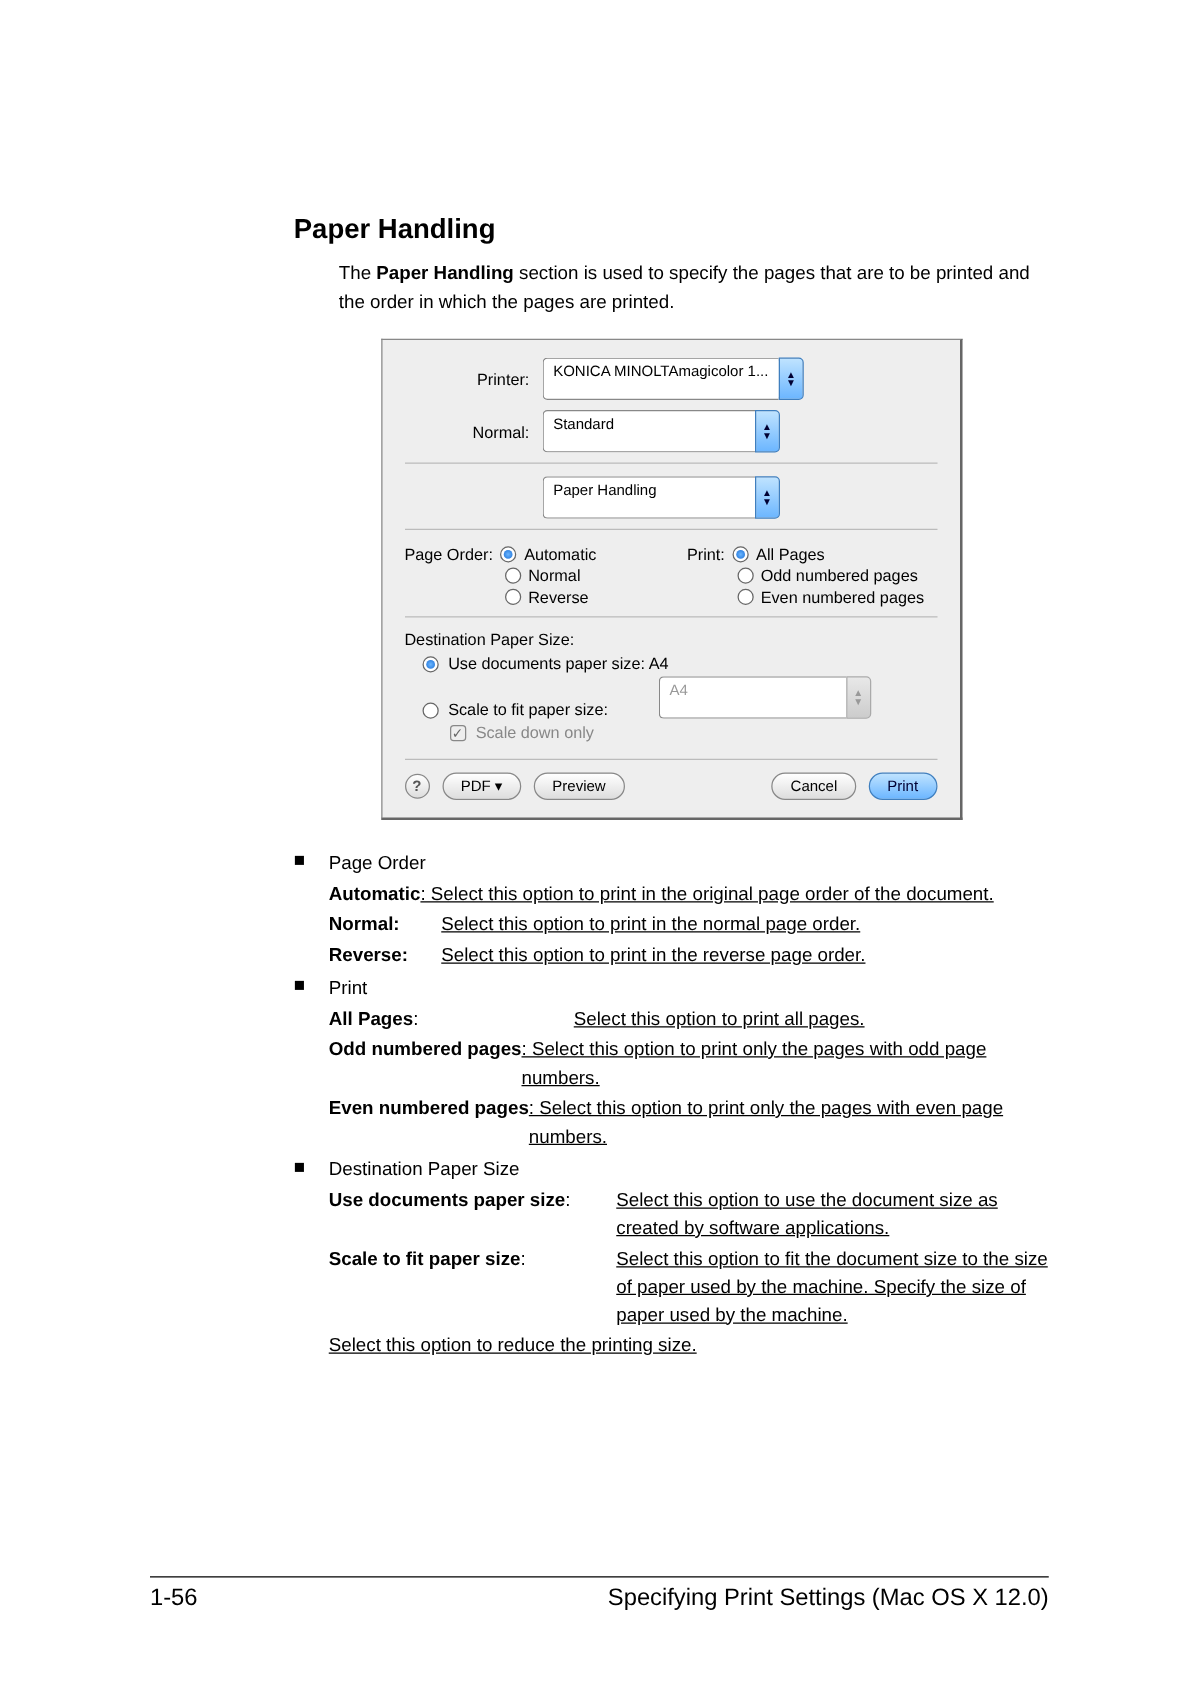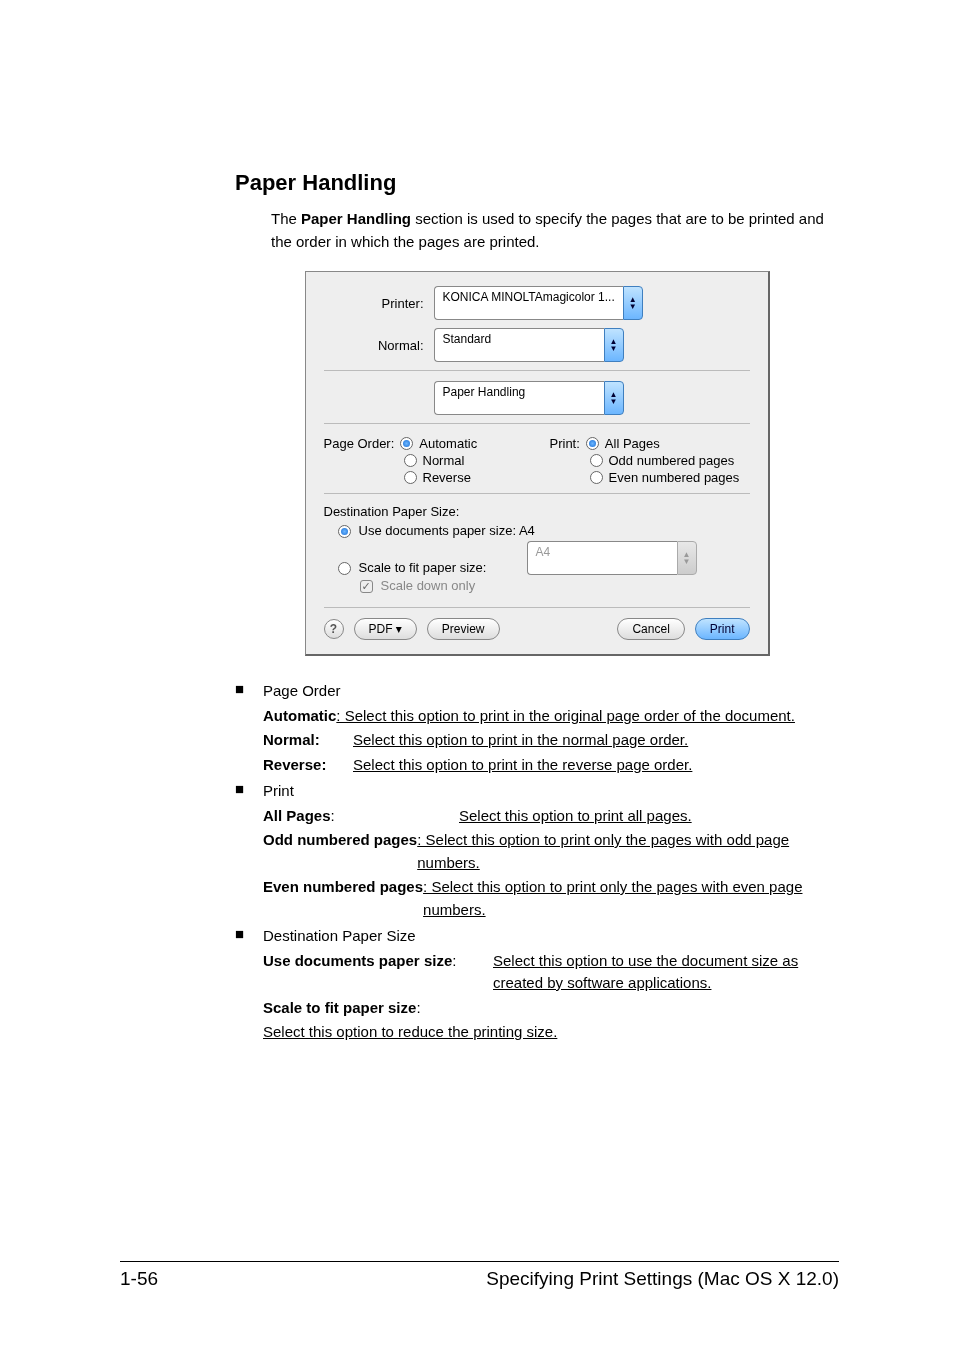--- a/index.html
+++ b/index.html
@@ -288,20 +288,21 @@
   <div class="bullet-block more">
     <div class="sym">■</div>
     <div class="desc">
       <div>Destination Paper Size</div>
       <div class="item-row">
           <span class="w3"><span class="k">Use documents paper size</span>:</span>
           <span class="v">Select this option to use the document size as created by software applications.</span>
         </div>
       <div class="item-row">
           <span class="w3"><span class="k">Scale to fit paper size</span>:</span>
+          <span class="v">Select this option to fit the document size to the size of paper used by the machine. Specify the size of paper used by the machine.</span>
         </div>
       <div class="item-row">
           <span class="v">Select this option to reduce the printing size.</span>
         </div>
     </div>
   </div>
 </div>
 
 <div class="footer">
   <span>1-56</span>

